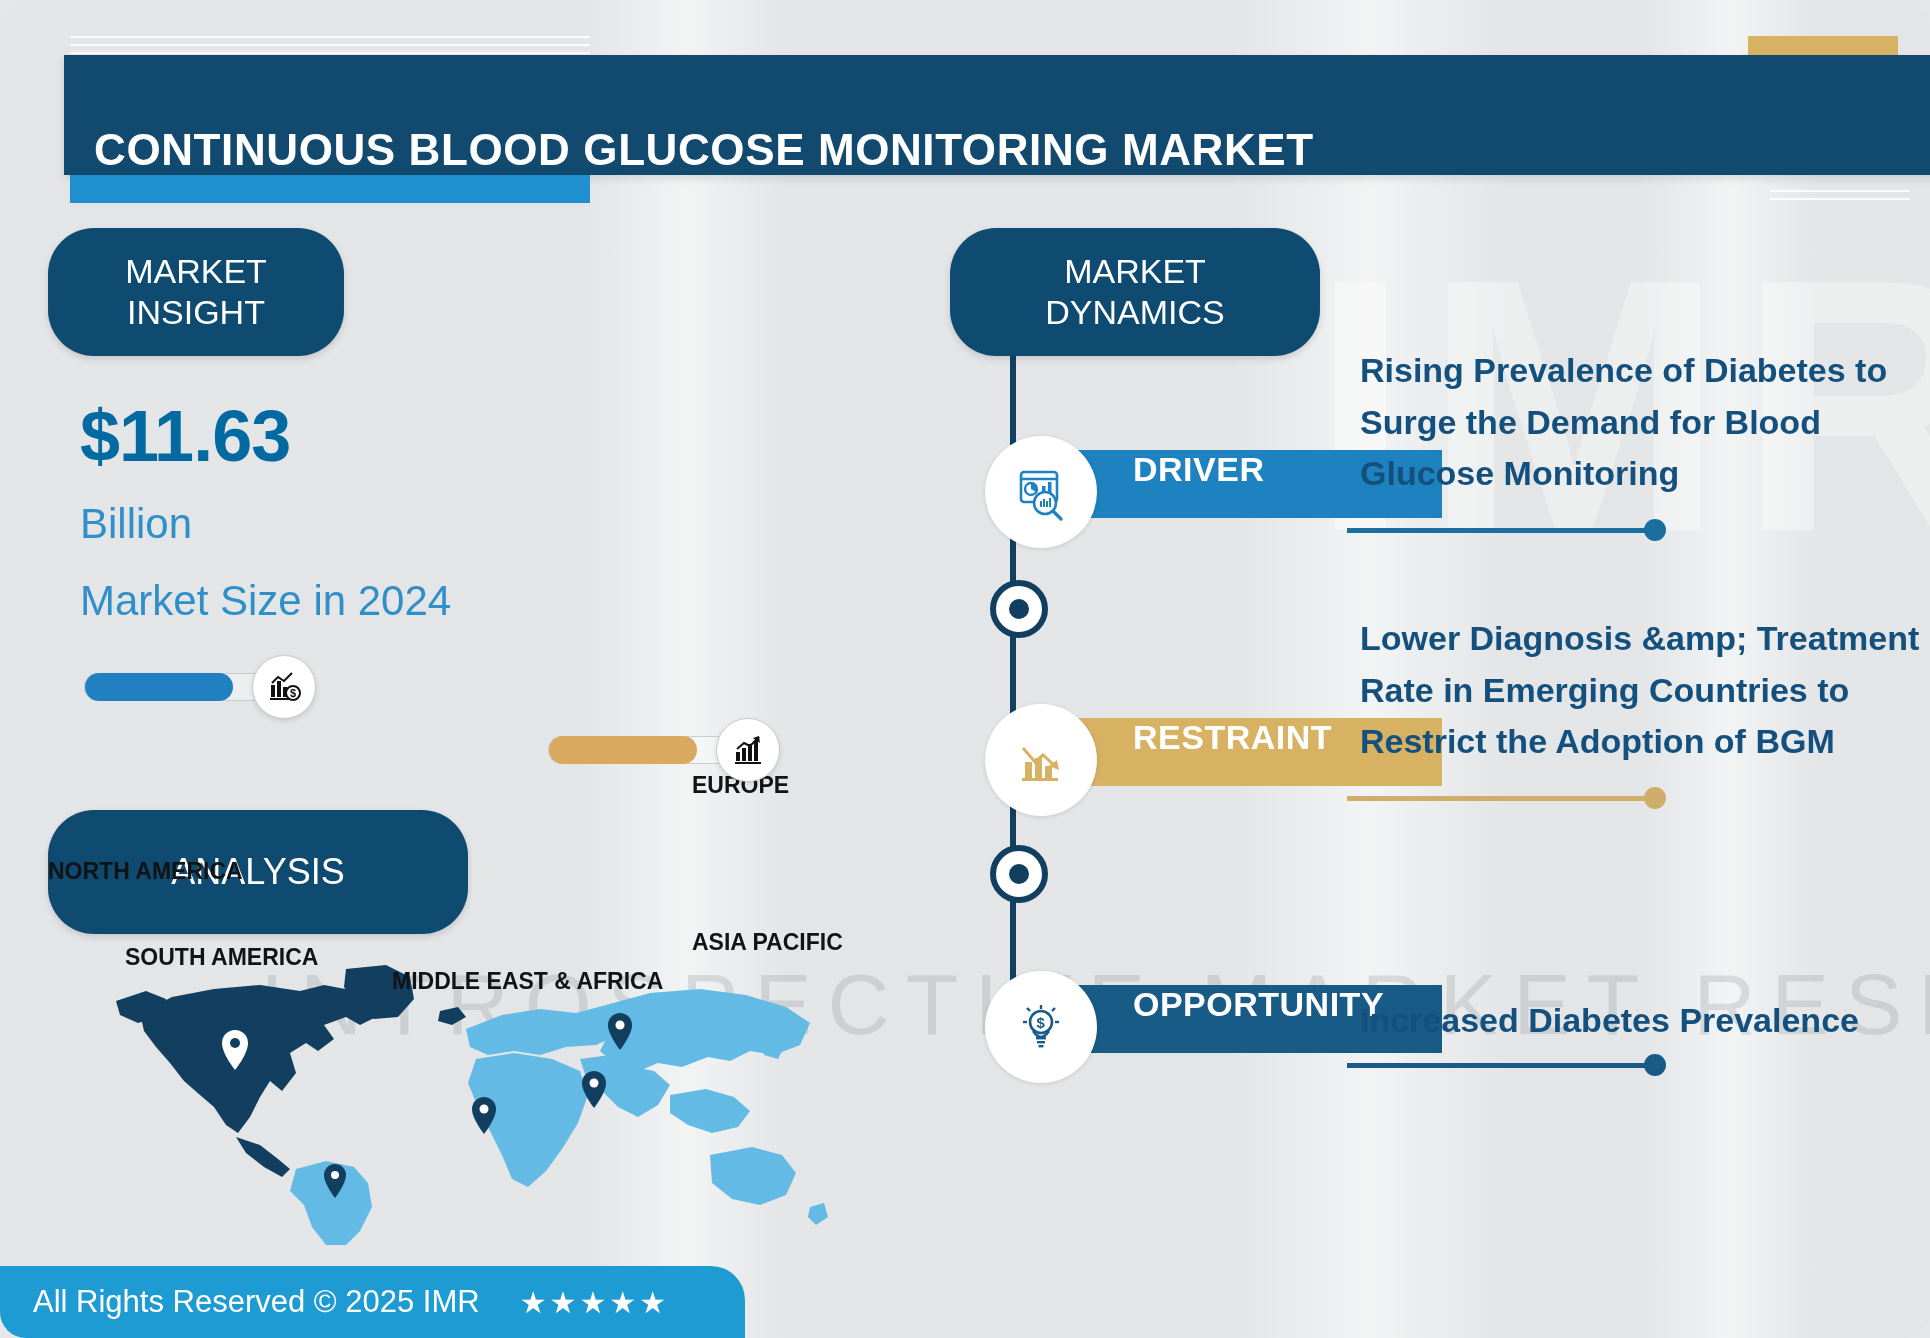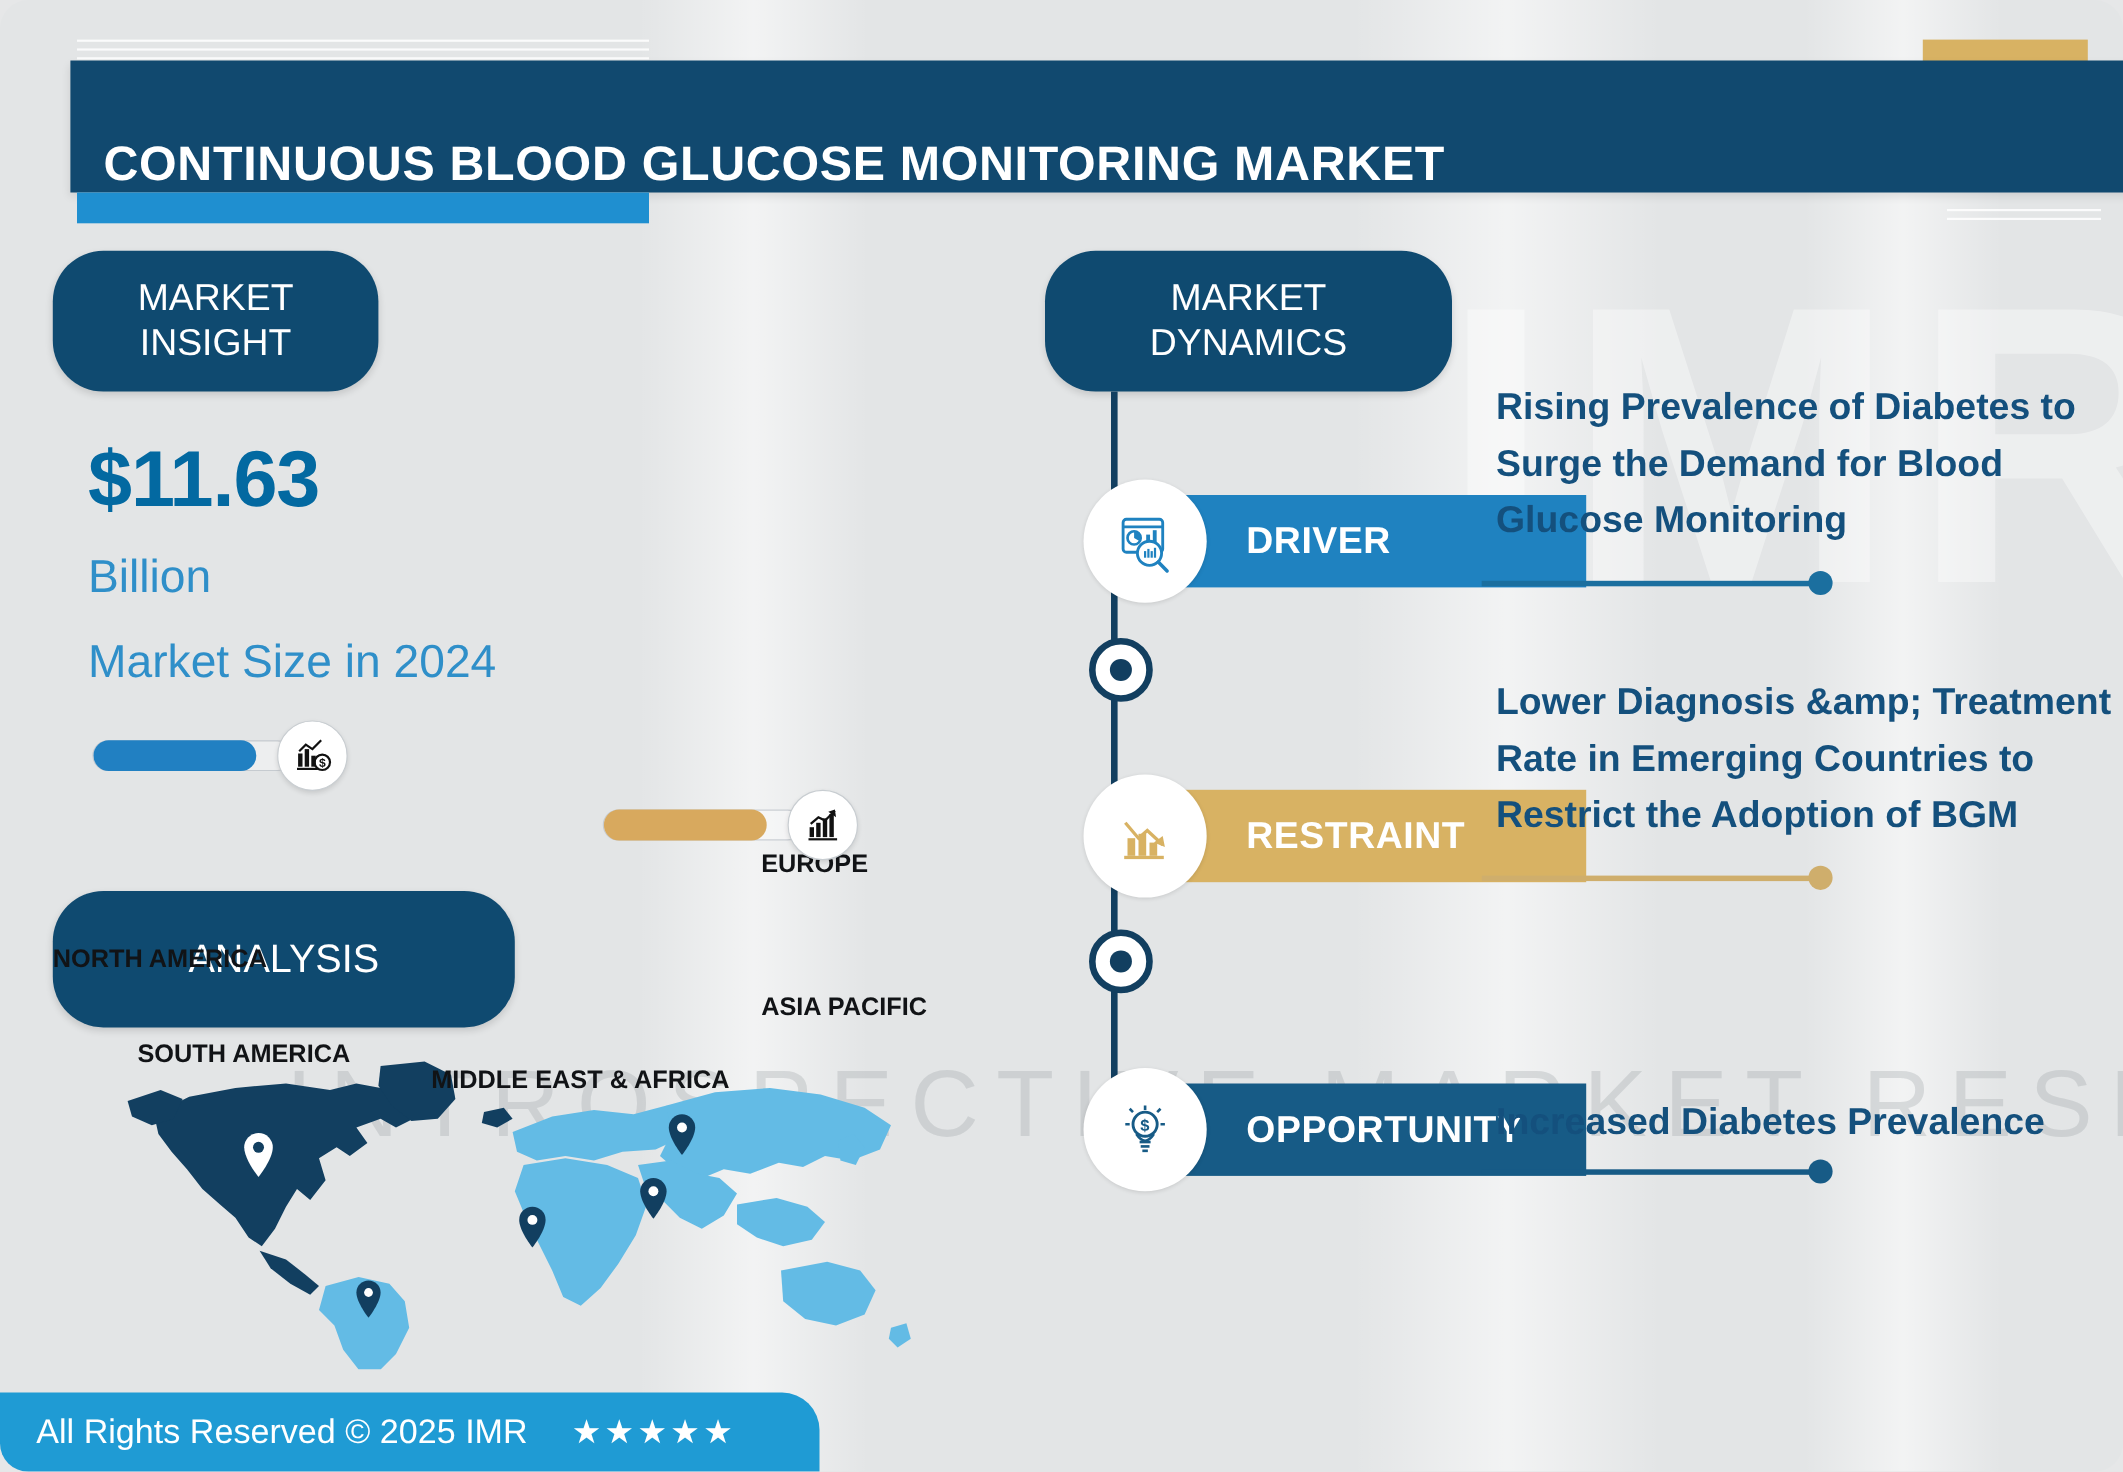--- a/index.html
+++ b/index.html
@@ -112,21 +112,21 @@
     position:absolute;width:46px;height:46px;border-radius:50%;
     background:#fff;border:6px solid #123f60;
     display:flex;align-items:center;justify-content:center;
   }
   .node i{width:20px;height:20px;border-radius:50%;background:#123f60;display:block;}
   .node.n1{left:990px;top:580px;}
   .node.n2{left:990px;top:845px;}
 
   .dyn{position:absolute;display:flex;align-items:center;}
   .dyn .badge{
-    height:84px;display:flex;align-items:center;padding-left:96px;padding-right:34px;
+    height:68px;display:flex;padding-left:96px;padding-right:34px;
     color:#fff;font-size:34px;font-weight:bold;letter-spacing:.5px;white-space:nowrap;
   }
   .dyn .iconcircle{
     position:absolute;left:-52px;top:-14px;width:112px;height:112px;border-radius:50%;
     background:#fff;display:flex;align-items:center;justify-content:center;
     box-shadow:0 1px 4px rgba(0,0,0,.12);
   }
   .d-driver{left:1037px;top:450px;}
   .d-driver .badge{background:#1f82c0;width:275px;}
   .d-restraint{left:1037px;top:718px;}
@@ -158,21 +158,21 @@
 
   
   .map{position:absolute;left:110px;top:955px;width:740px;height:290px;}
   .map svg{width:100%;height:100%;display:block;}
   .geo-label{
     position:absolute;font-size:23px;font-weight:bold;color:#111316;white-space:nowrap;
   }
   .g-na{left:48px;top:858px;}
   .g-sa{left:125px;top:944px;}
   .g-eu{left:692px;top:772px;}
-  .g-ap{left:692px;top:902px;}
+  .g-ap{left:692px;top:929px;}
   .g-mea{left:392px;top:968px;}
 
   
   .footer{
     position:absolute;left:0;bottom:0;width:745px;height:72px;
     background:#1f9bd4;border-top-right-radius:34px;
     display:flex;align-items:center;
   }
   .footer .txt{color:#fff;font-size:31px;margin-left:33px;white-space:nowrap;}
   .footer .stars{color:#fff;font-size:30px;margin-left:40px;letter-spacing:3px;}

